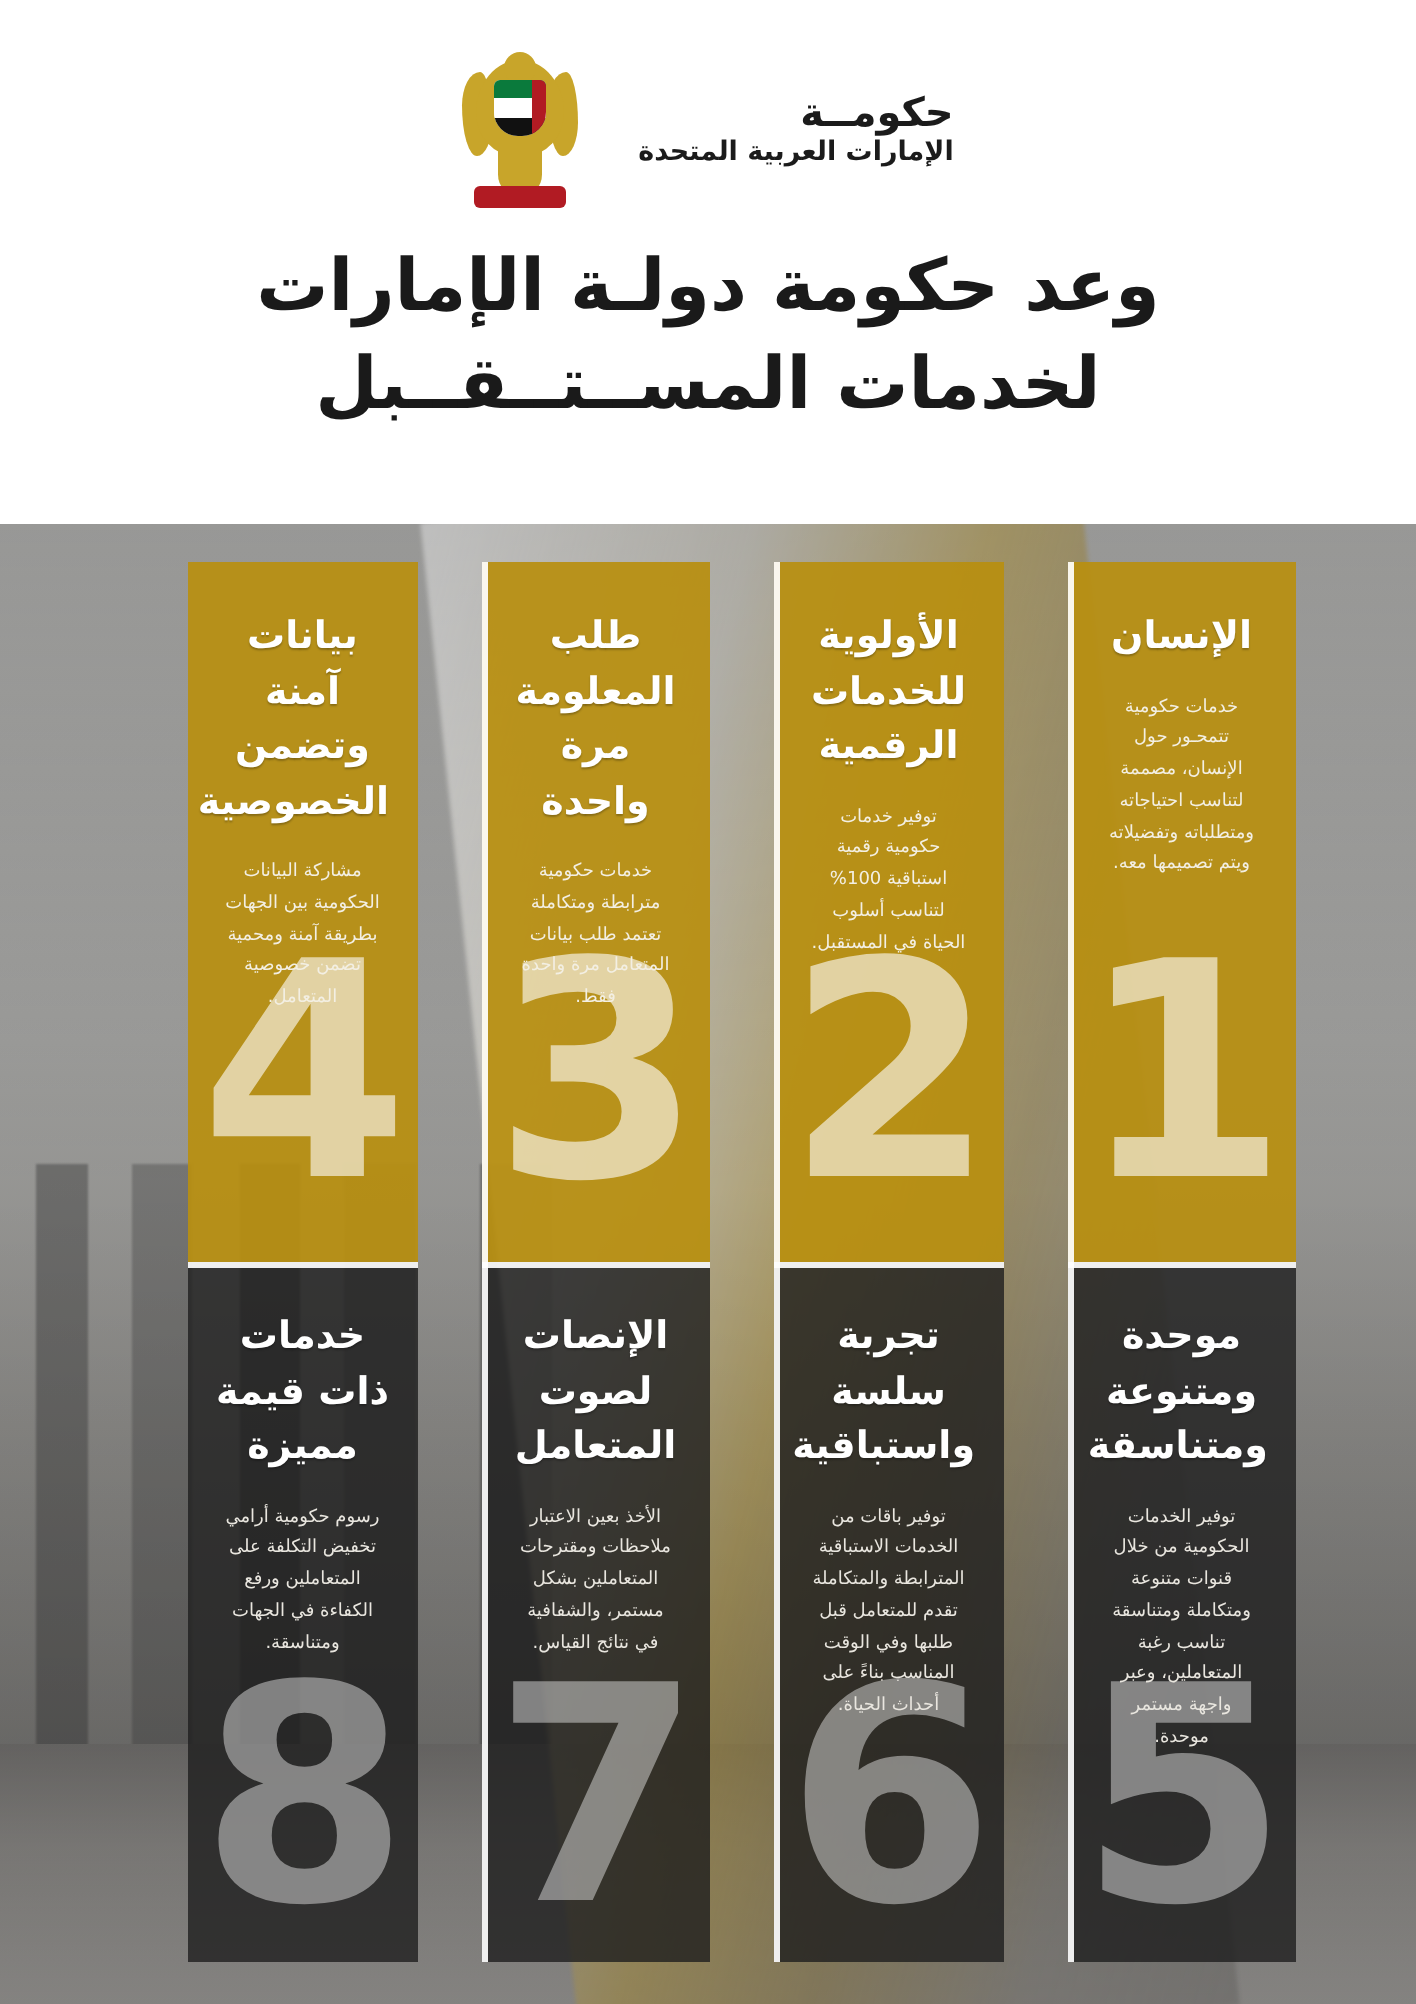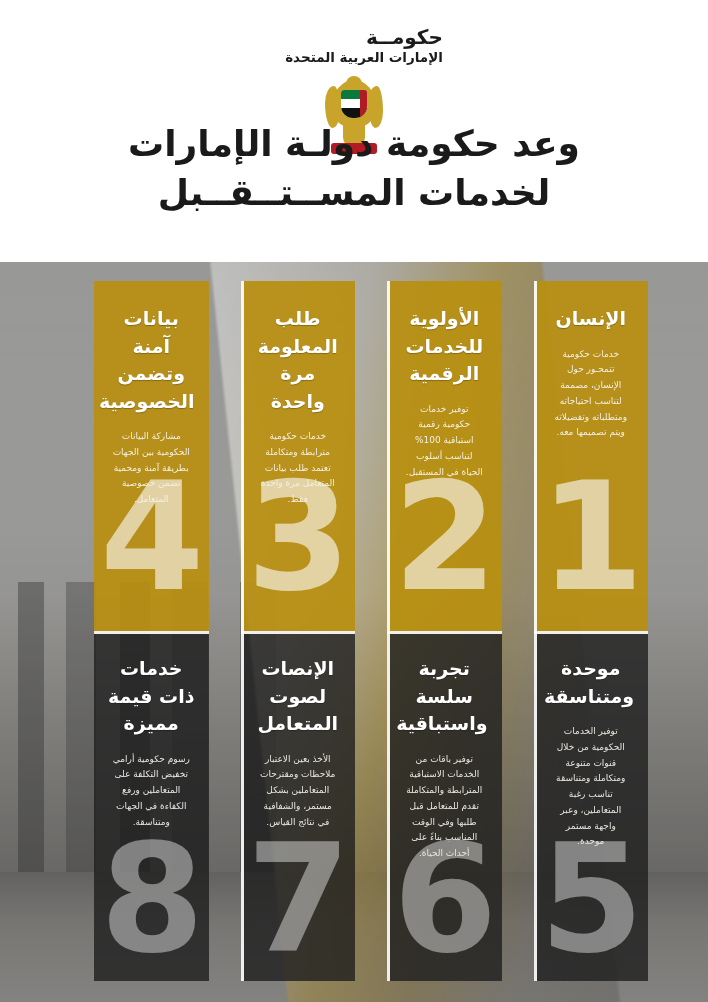--- a/index.html
+++ b/index.html
@@ -30,21 +30,21 @@
     height: 262px;
     background: #ffffff;
   }
 
   .emblem-row {
     position: absolute;
     top: 26px;
     left: 0;
     width: 708px;
     display: flex;
-    flex-direction: column;
+    flex-direction: row;
     align-items: center;
     justify-content: center;
     gap: 10px;
   }
 
   .emblem {
     width: 58px;
     height: 78px;
     position: relative;
     flex: 0 0 auto;
@@ -336,20 +336,21 @@
         <div>الخصوصية</div>
       </div>
       <div class="card-desc">مشاركة البيانات الحكومية بين الجهات بطريقة آمنة ومحمية تضمن خصوصية المتعامل.</div>
       <div class="num">4</div>
     </div>
 
     <div class="card dark">
       <div class="divider-h" style="top:0;"></div>
       <div class="card-title">
         <div>موحدة</div>
+        <div>ومتنوعة</div>
         <div>ومتناسقة</div>
       </div>
       <div class="card-desc">توفير الخدمات الحكومية من خلال قنوات متنوعة ومتكاملة ومتناسقة تناسب رغبة المتعاملين، وعبر واجهة مستمر موحدة.</div>
       <div class="num">5</div>
       <div class="divider-v" style="left:0;"></div>
     </div>
 
     <div class="card dark">
       <div class="divider-h" style="top:0;"></div>
       <div class="card-title">

